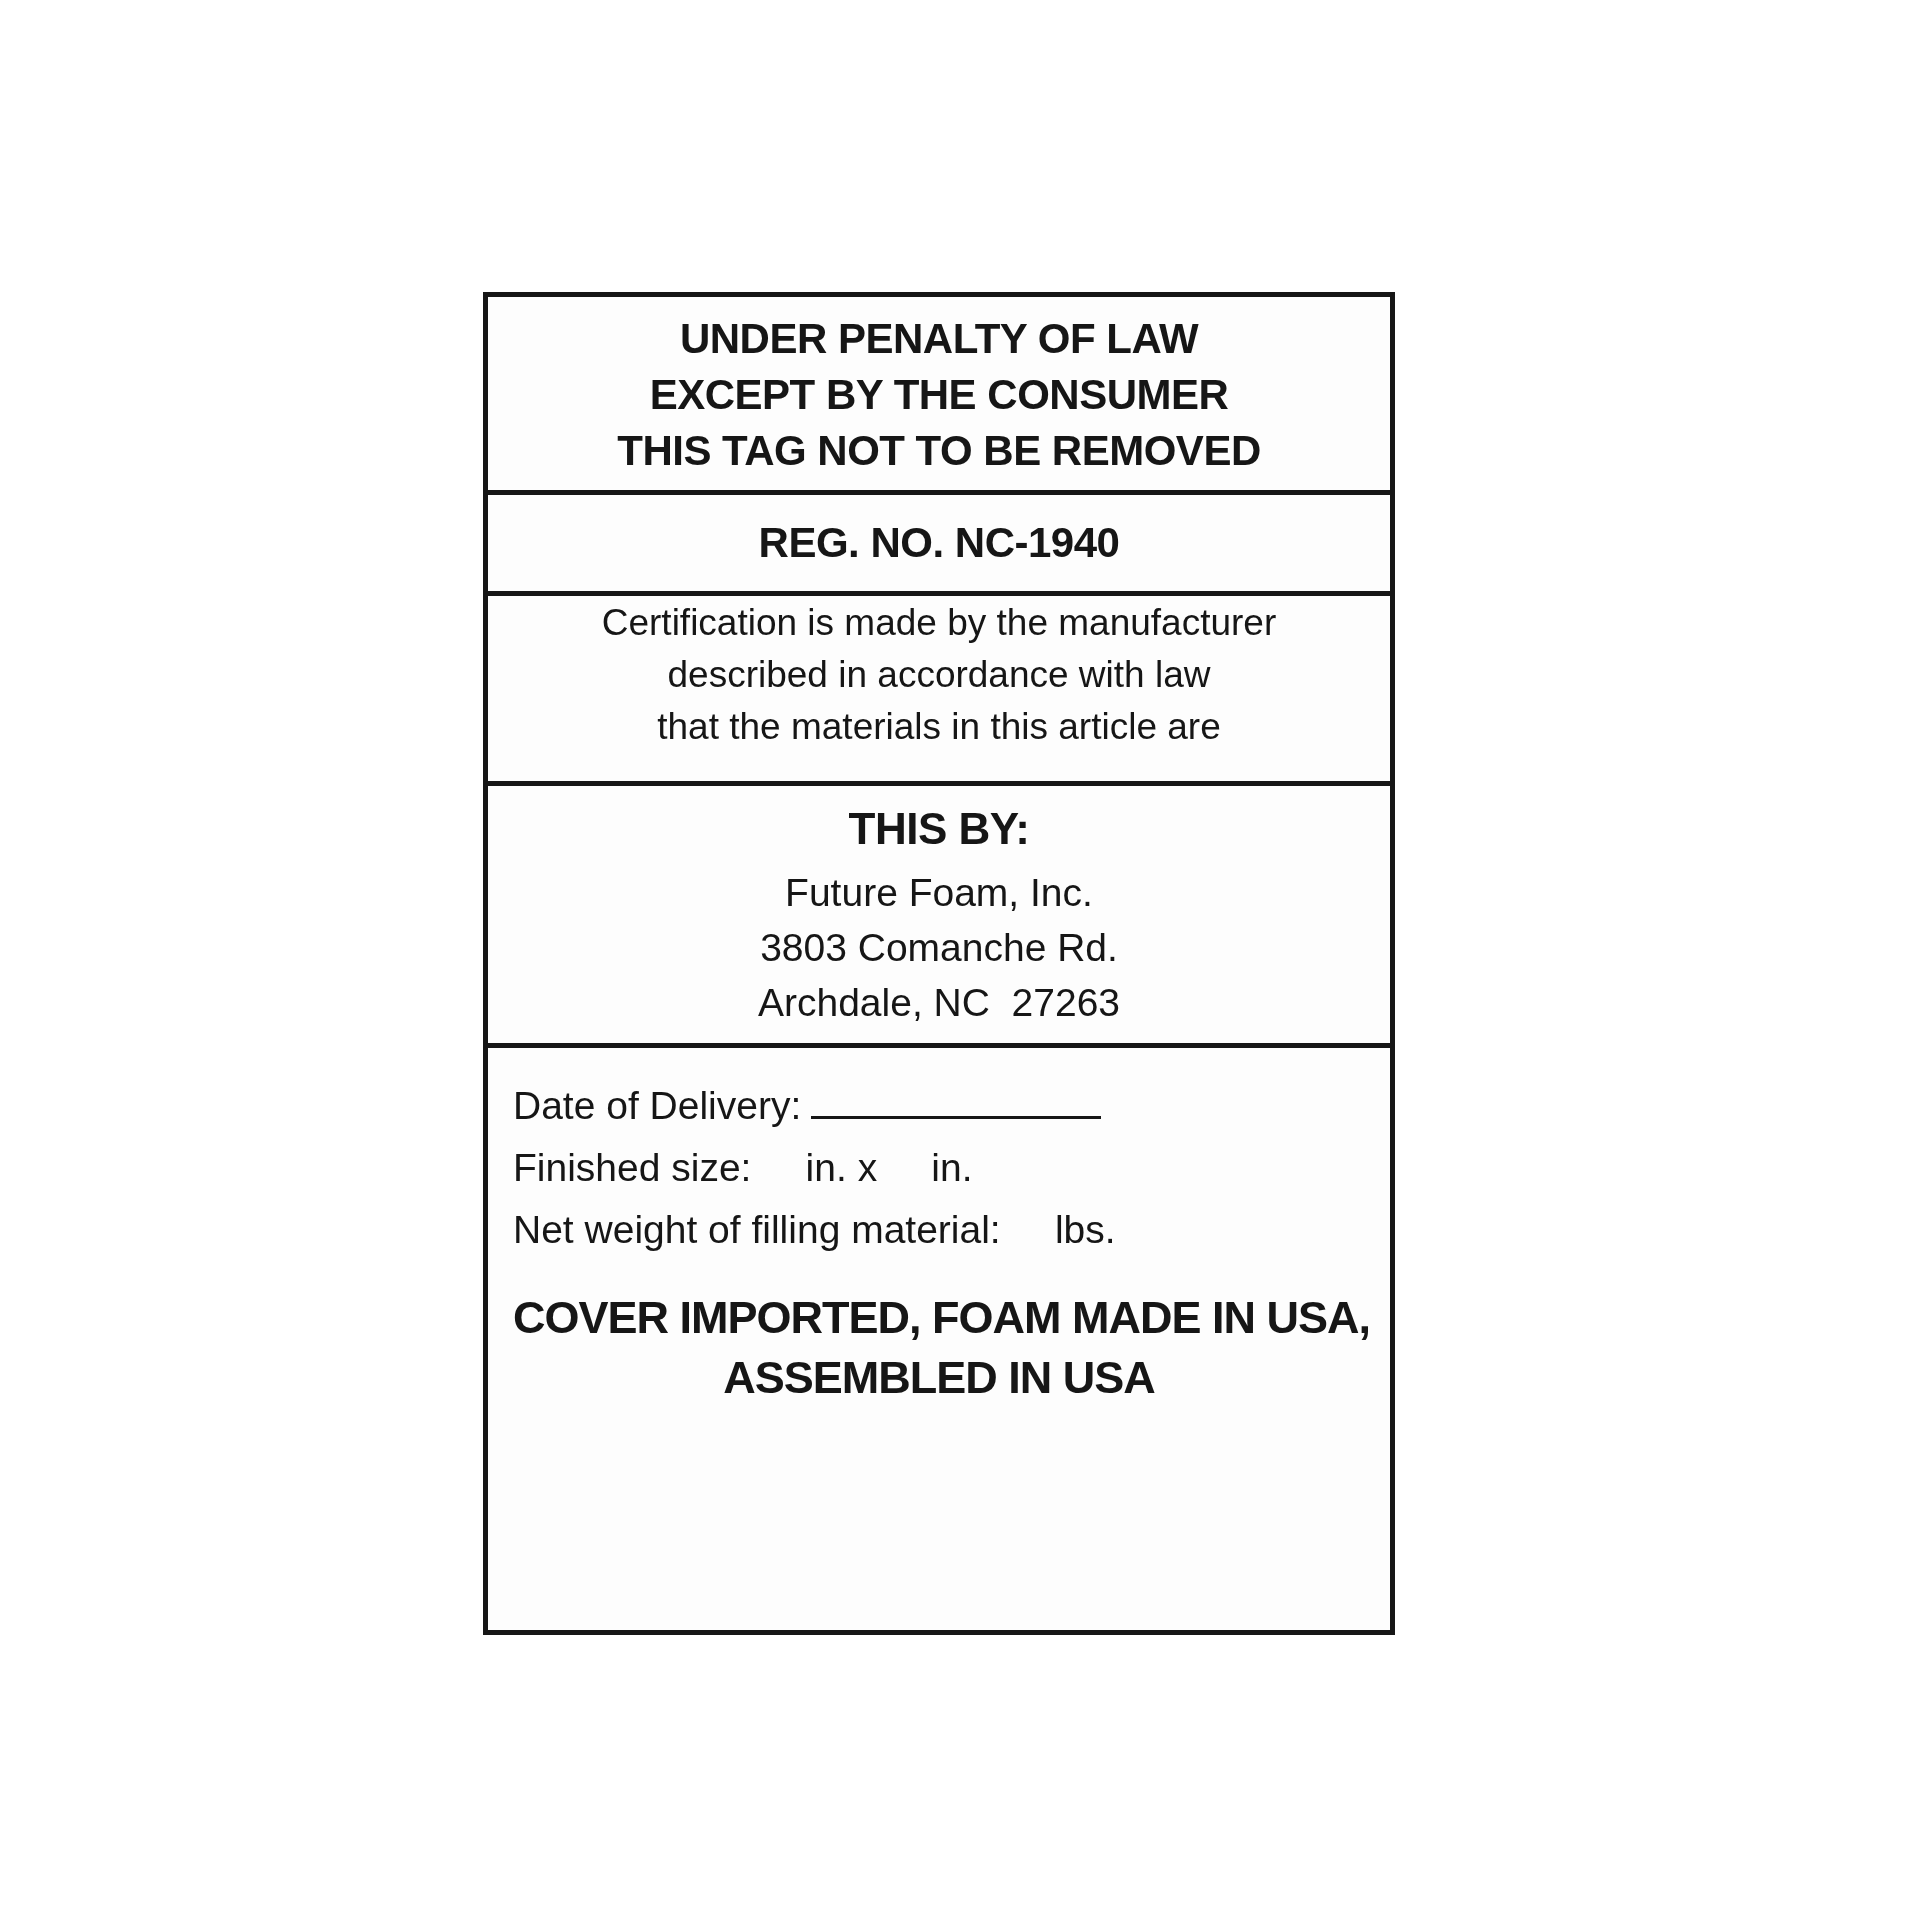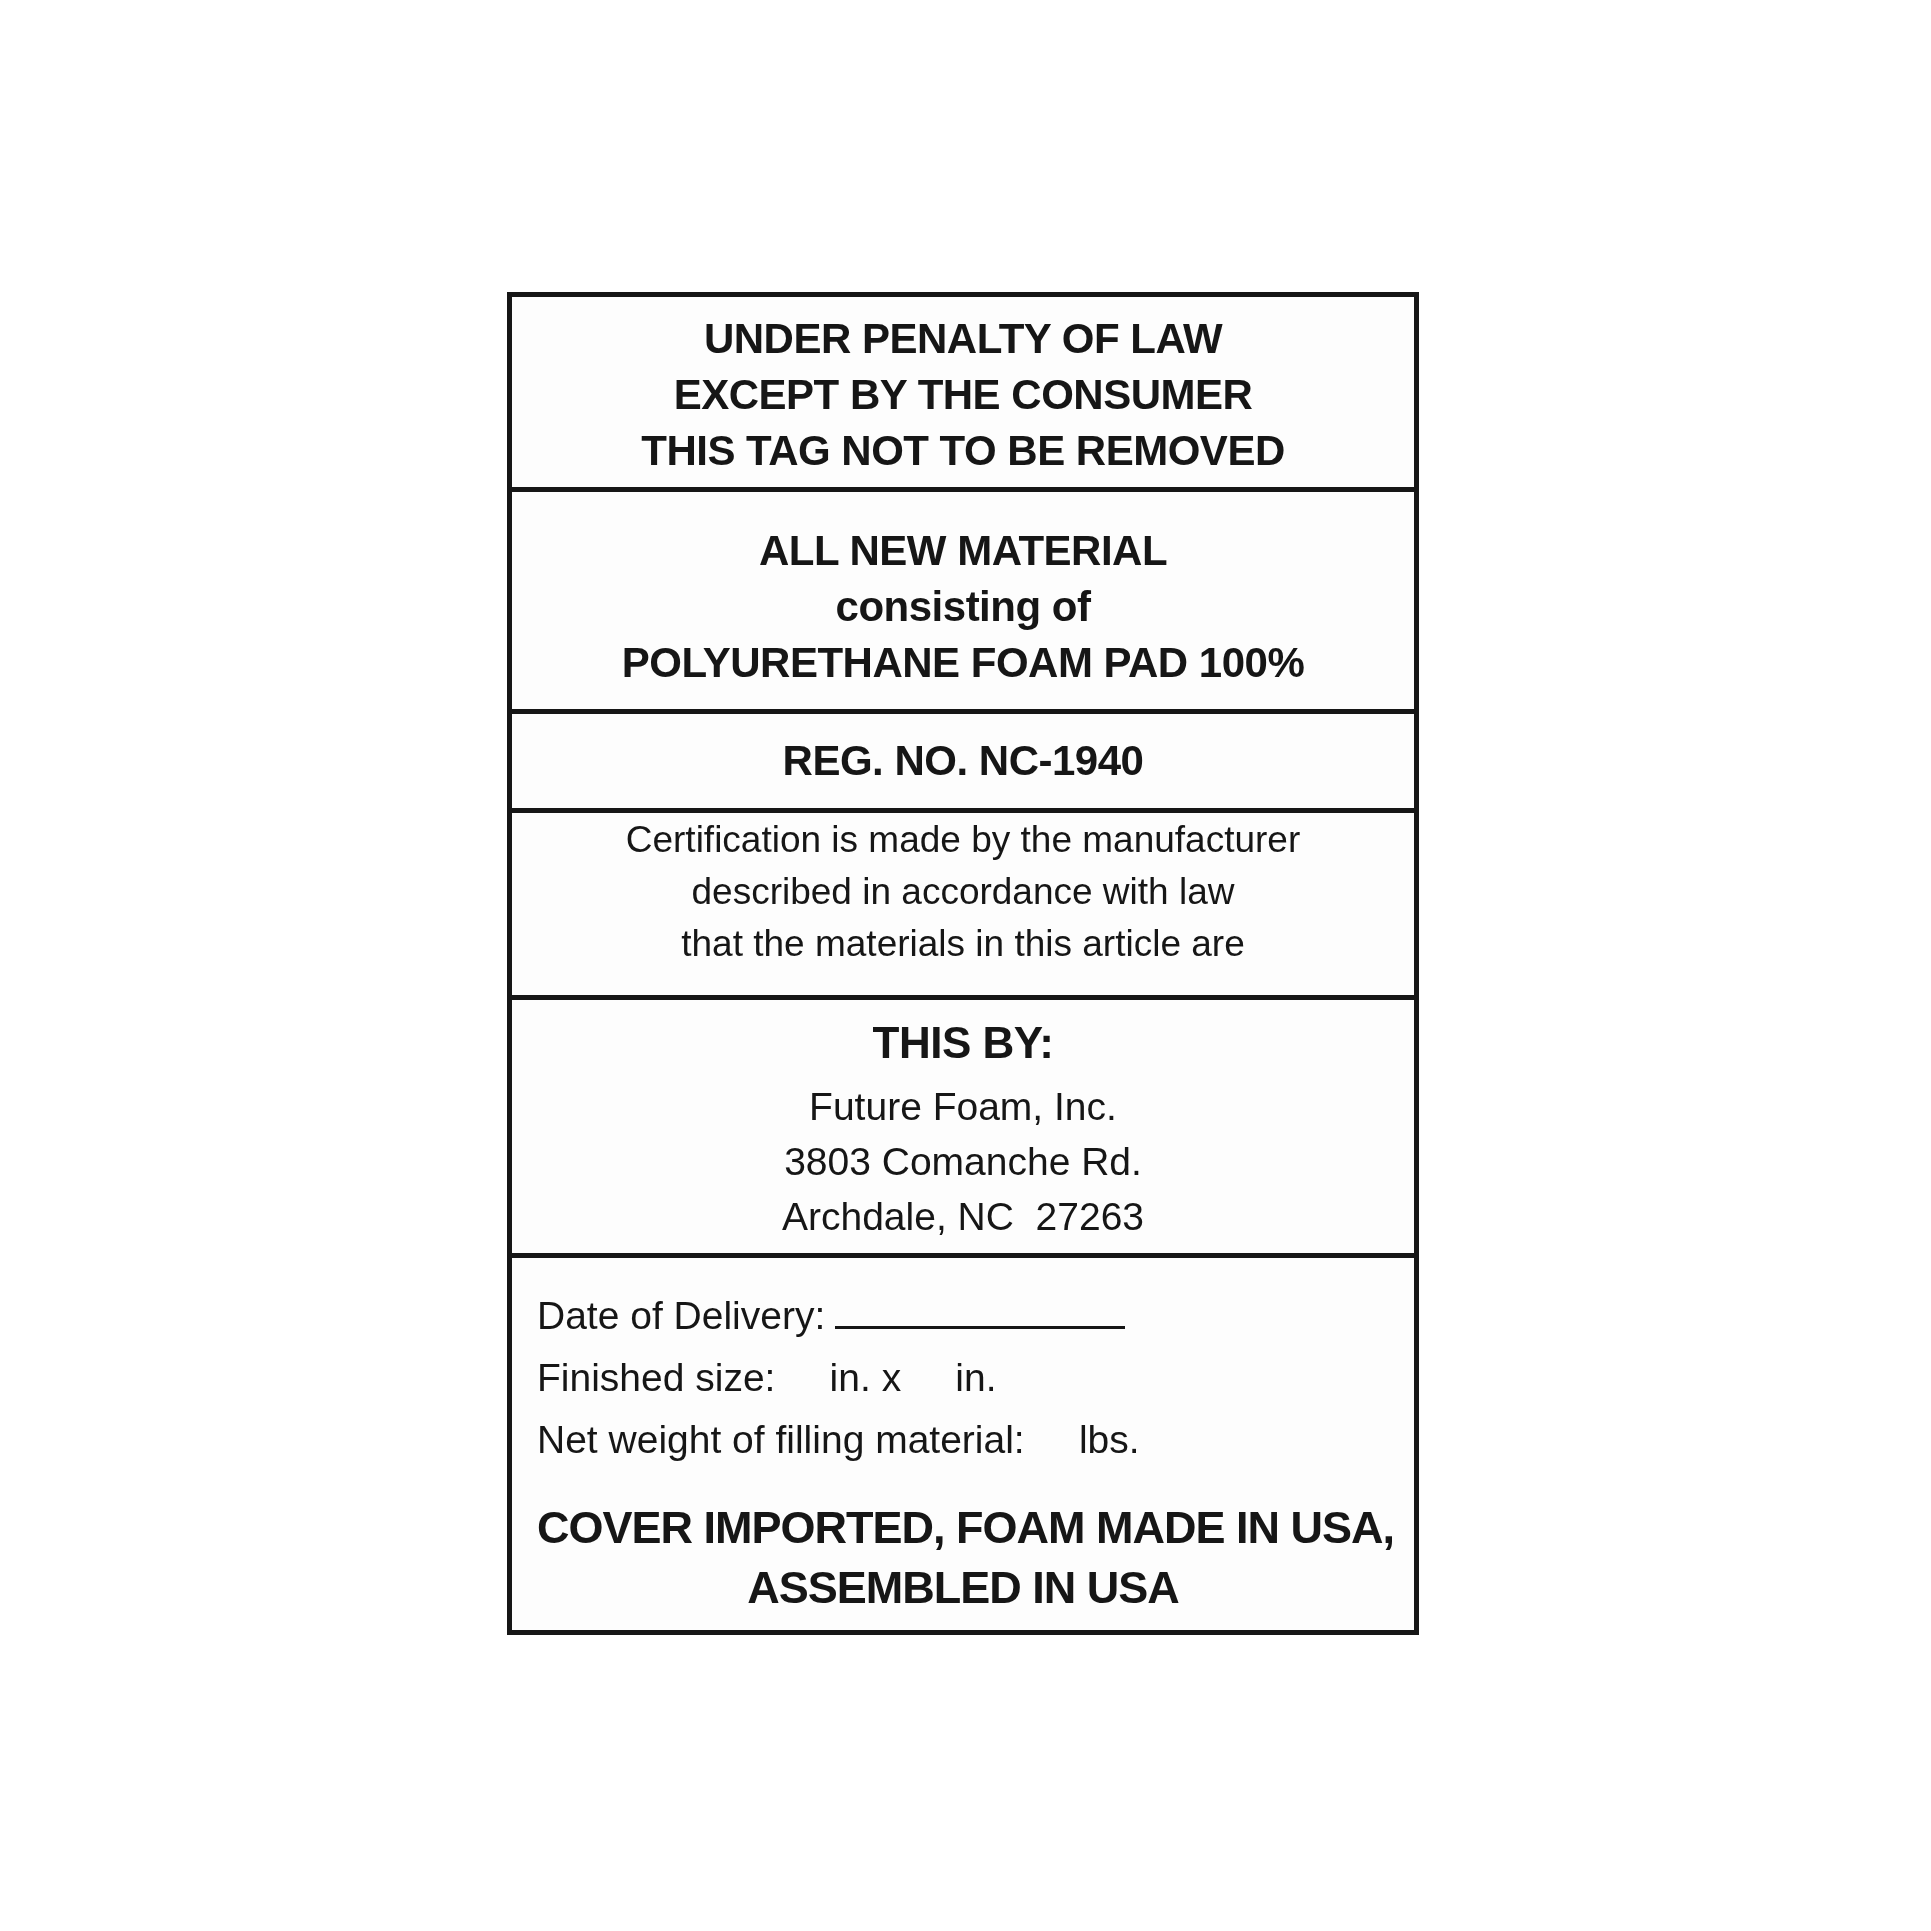--- a/index.html
+++ b/index.html
@@ -10,21 +10,21 @@
   }
   .page {
     position: relative;
     width: 1931px;
     height: 1931px;
     background: #ffffff;
     overflow: hidden;
   }
   .law-tag {
     position: absolute;
-    left: 507px;
+    left: 483px;
     top: 292px;
     width: 912px;
     height: 1343px;
     box-sizing: border-box;
     border: 5.8px solid #161616;
     background: #fdfdfd;
     color: #161616;
     display: flex;
     flex-direction: column;
   }
@@ -109,25 +109,20 @@
 
 <div class="page">
   <div class="law-tag">
 
     <div class="sec sec-penalty">
       <div class="bold-line">UNDER PENALTY OF LAW</div>
       <div class="bold-line">EXCEPT BY THE CONSUMER</div>
       <div class="bold-line">THIS TAG NOT TO BE REMOVED</div>
     </div>
 
-    <div class="sec sec-material">
-      <div class="bold-line">ALL NEW MATERIAL</div>
-      <div class="bold-line">consisting of</div>
-      <div class="bold-line">POLYURETHANE FOAM PAD 100%</div>
-    </div>
 
     <div class="sec sec-reg">
       <div class="reg-line">REG. NO. NC-1940</div>
     </div>
 
     <div class="sec sec-cert">
       <div class="cert-line">Certification is made by the manufacturer</div>
       <div class="cert-line">described in accordance with law</div>
       <div class="cert-line">that the materials in this article are</div>
     </div>

